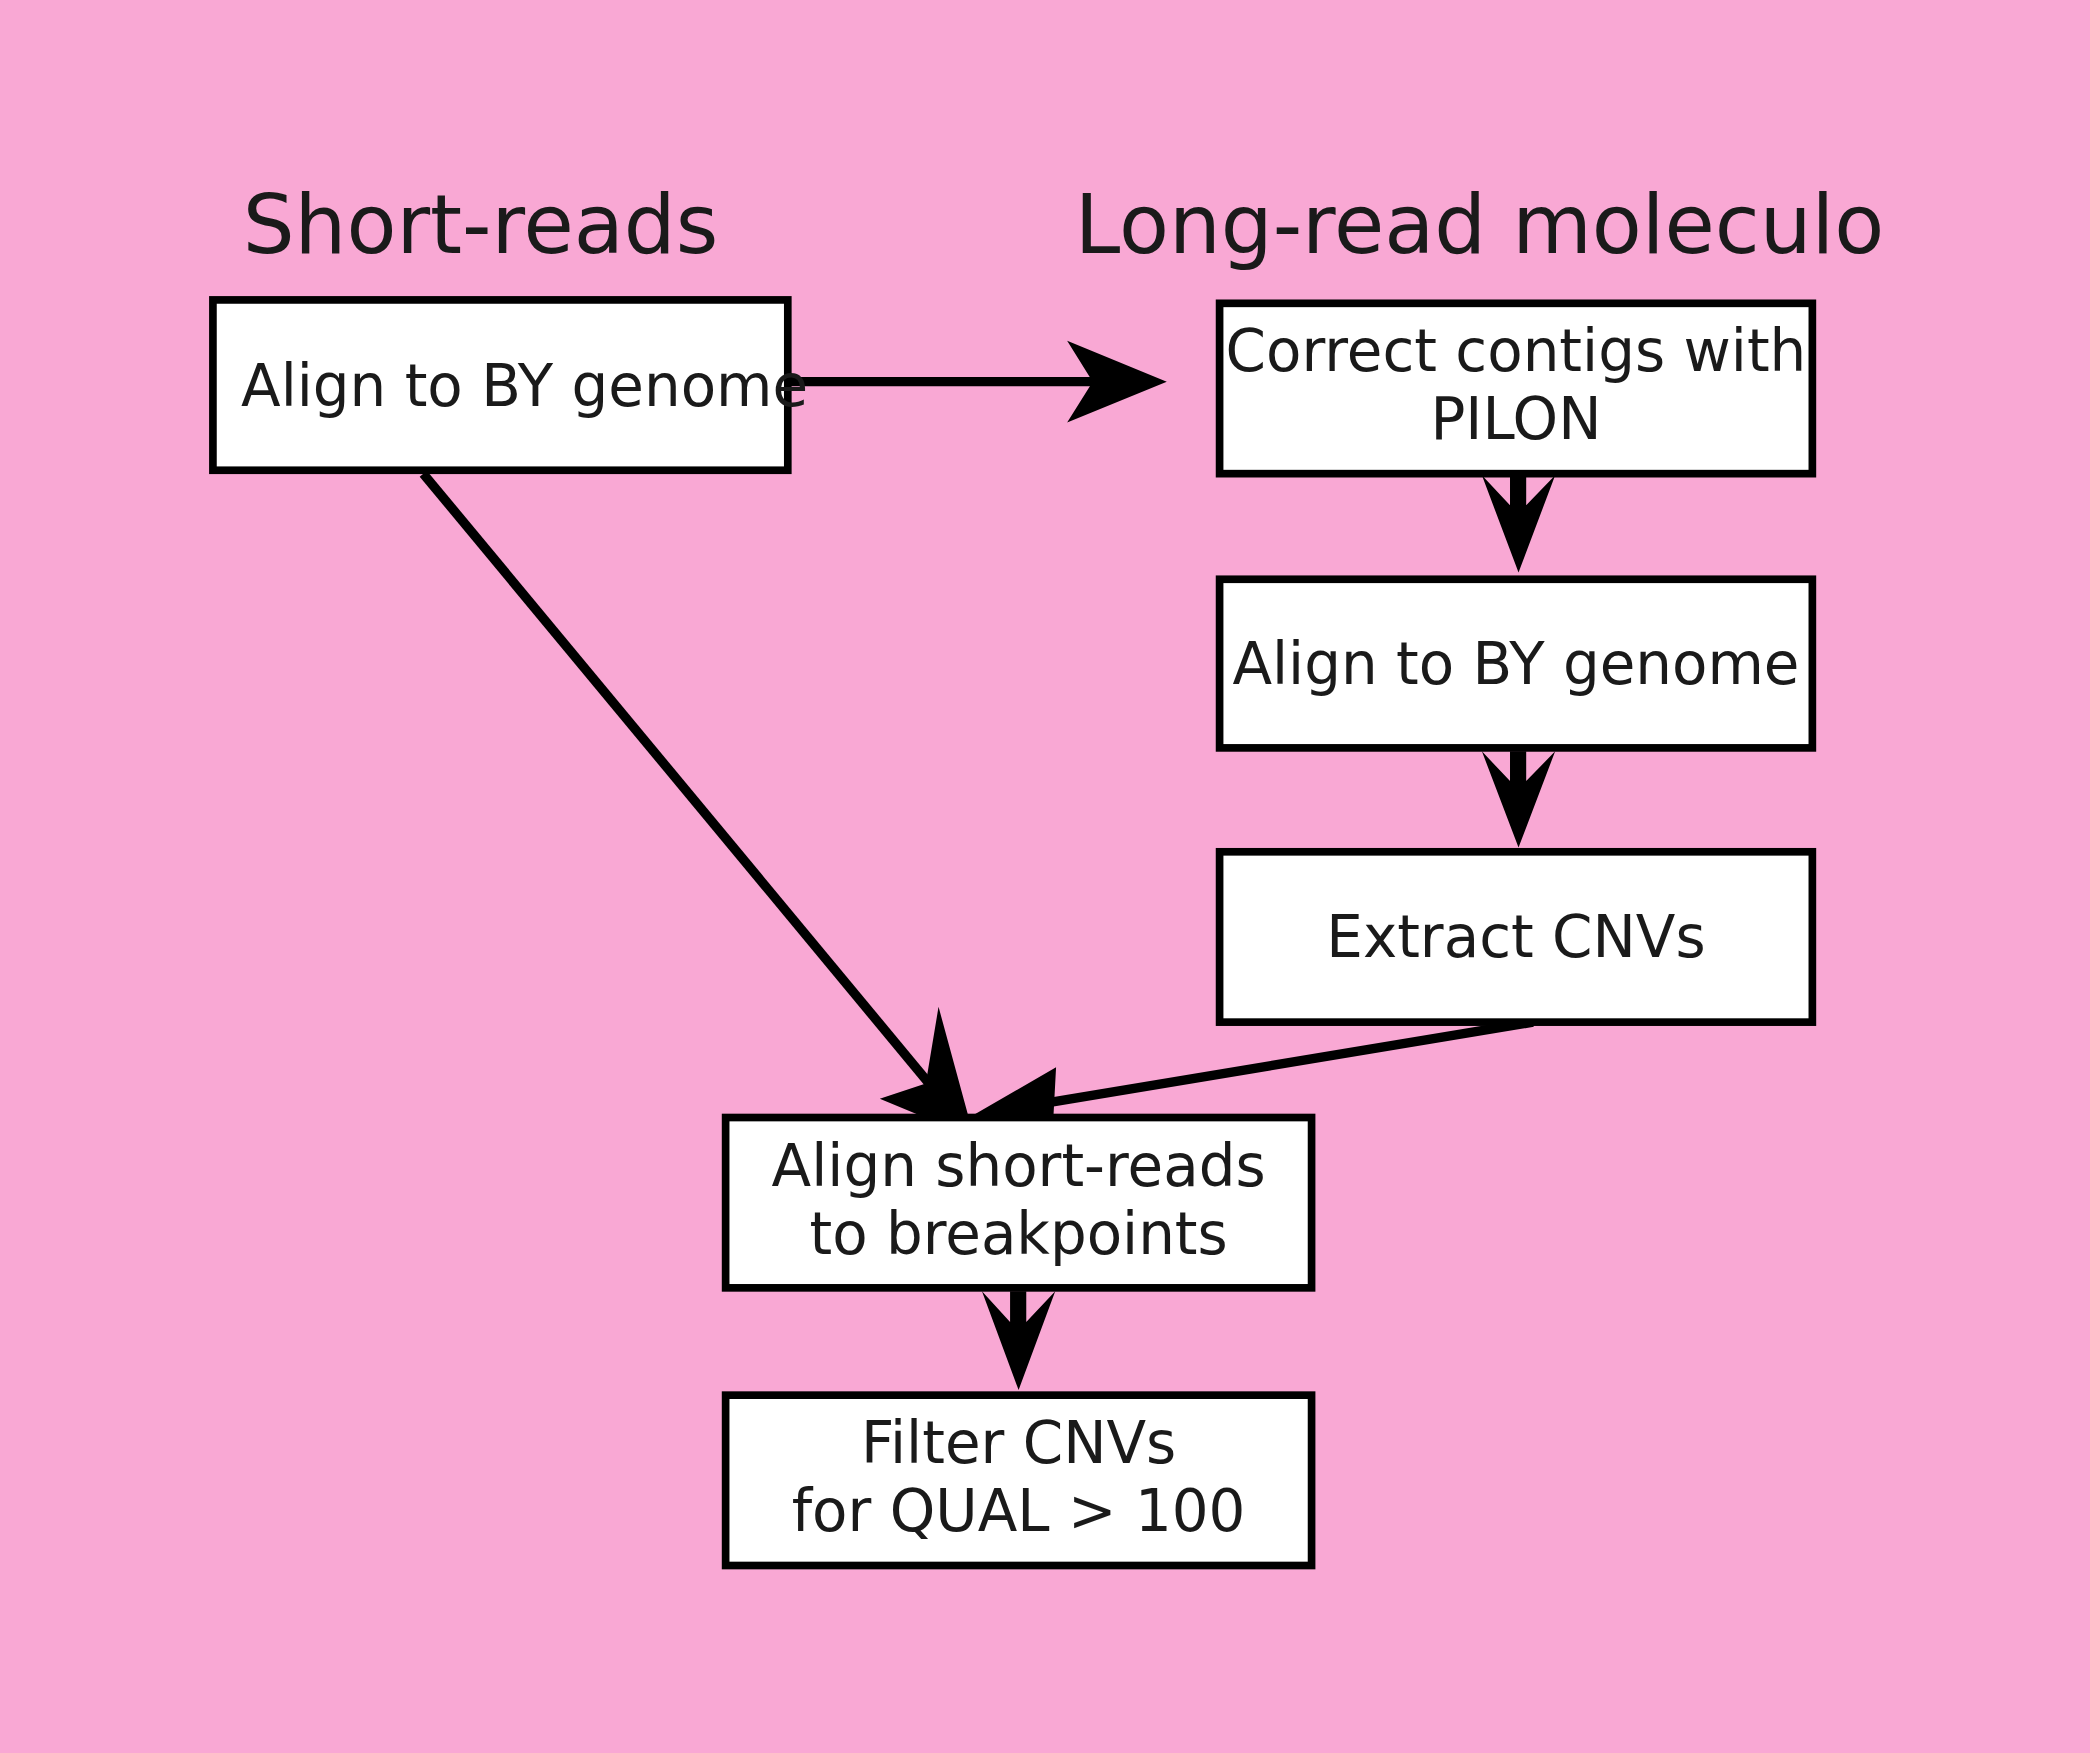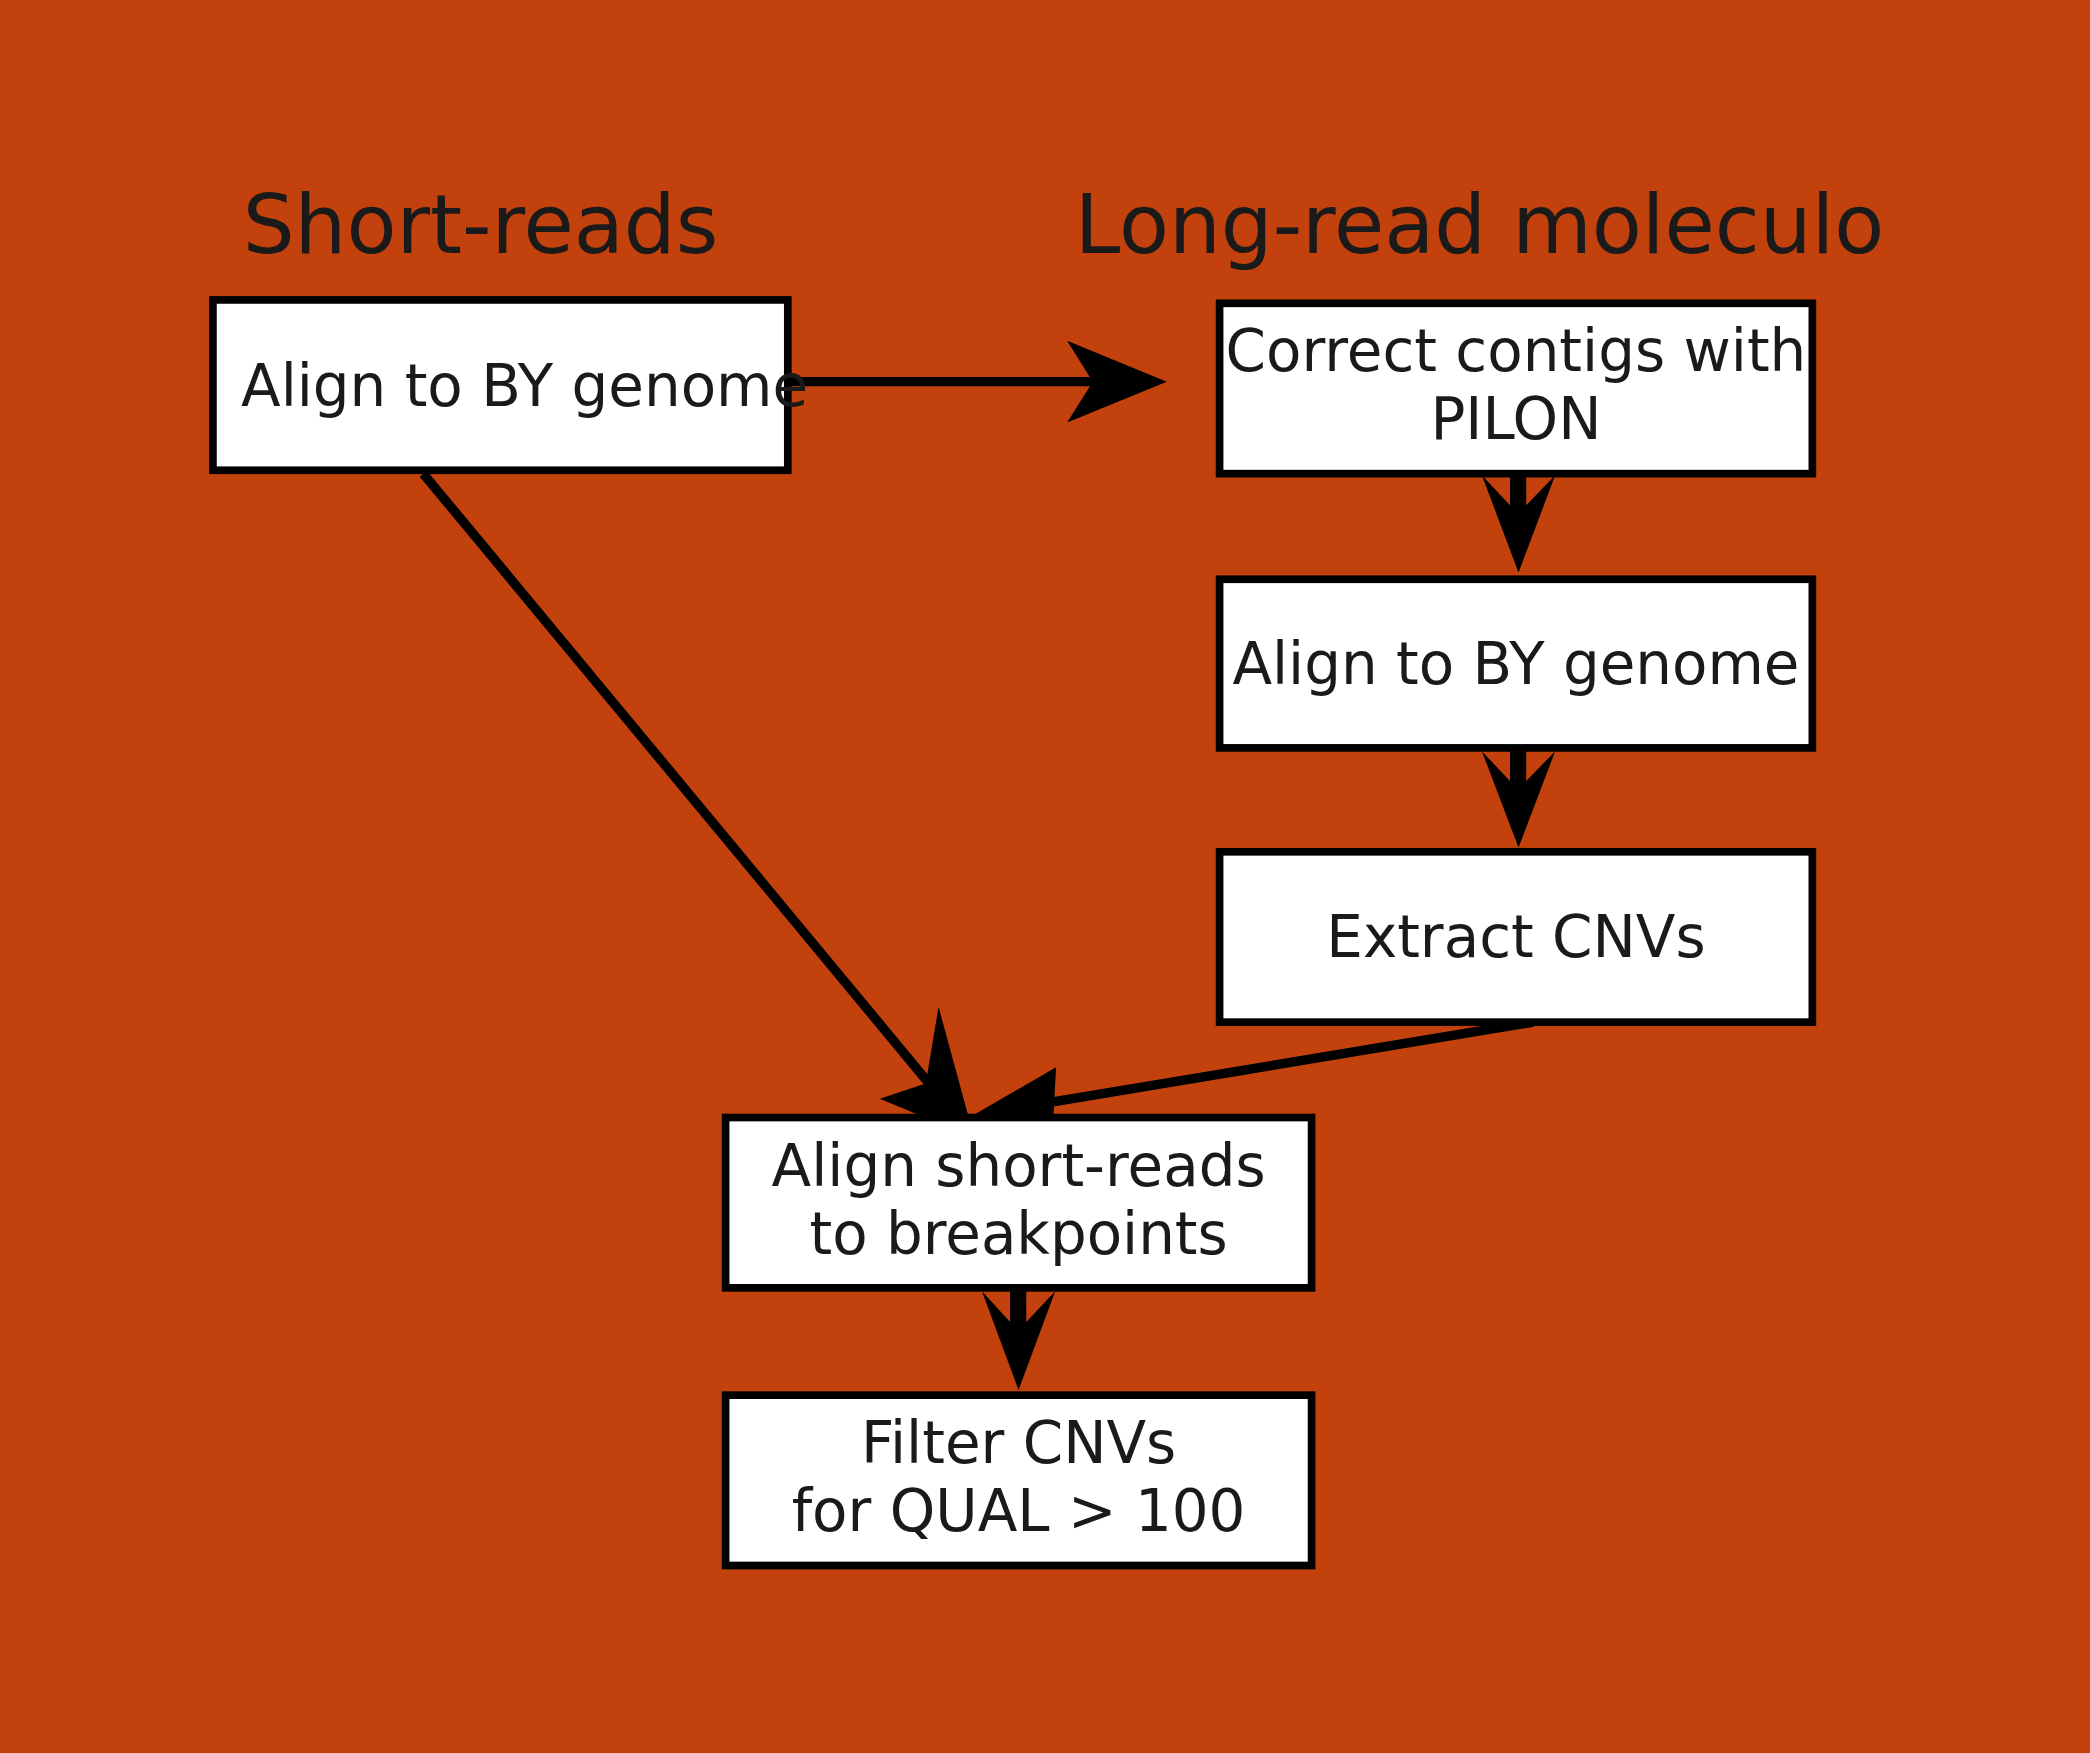--- a/index.html
+++ b/index.html
@@ -10,21 +10,21 @@
   body {
     width: 2090px;
     height: 1753px;
     overflow: hidden;
     font-family: "DejaVu Sans", sans-serif;
   }
   #flow-root {
     position: relative;
     width: 2090px;
     height: 1753px;
-    background: #c2410c;
+    background: #f9a8d4;
   }
   #flow-svg {
     position: absolute;
     top: 0;
     left: 0;
     width: 2090px;
     height: 1753px;
     display: block;
   }
   .section-heading {

